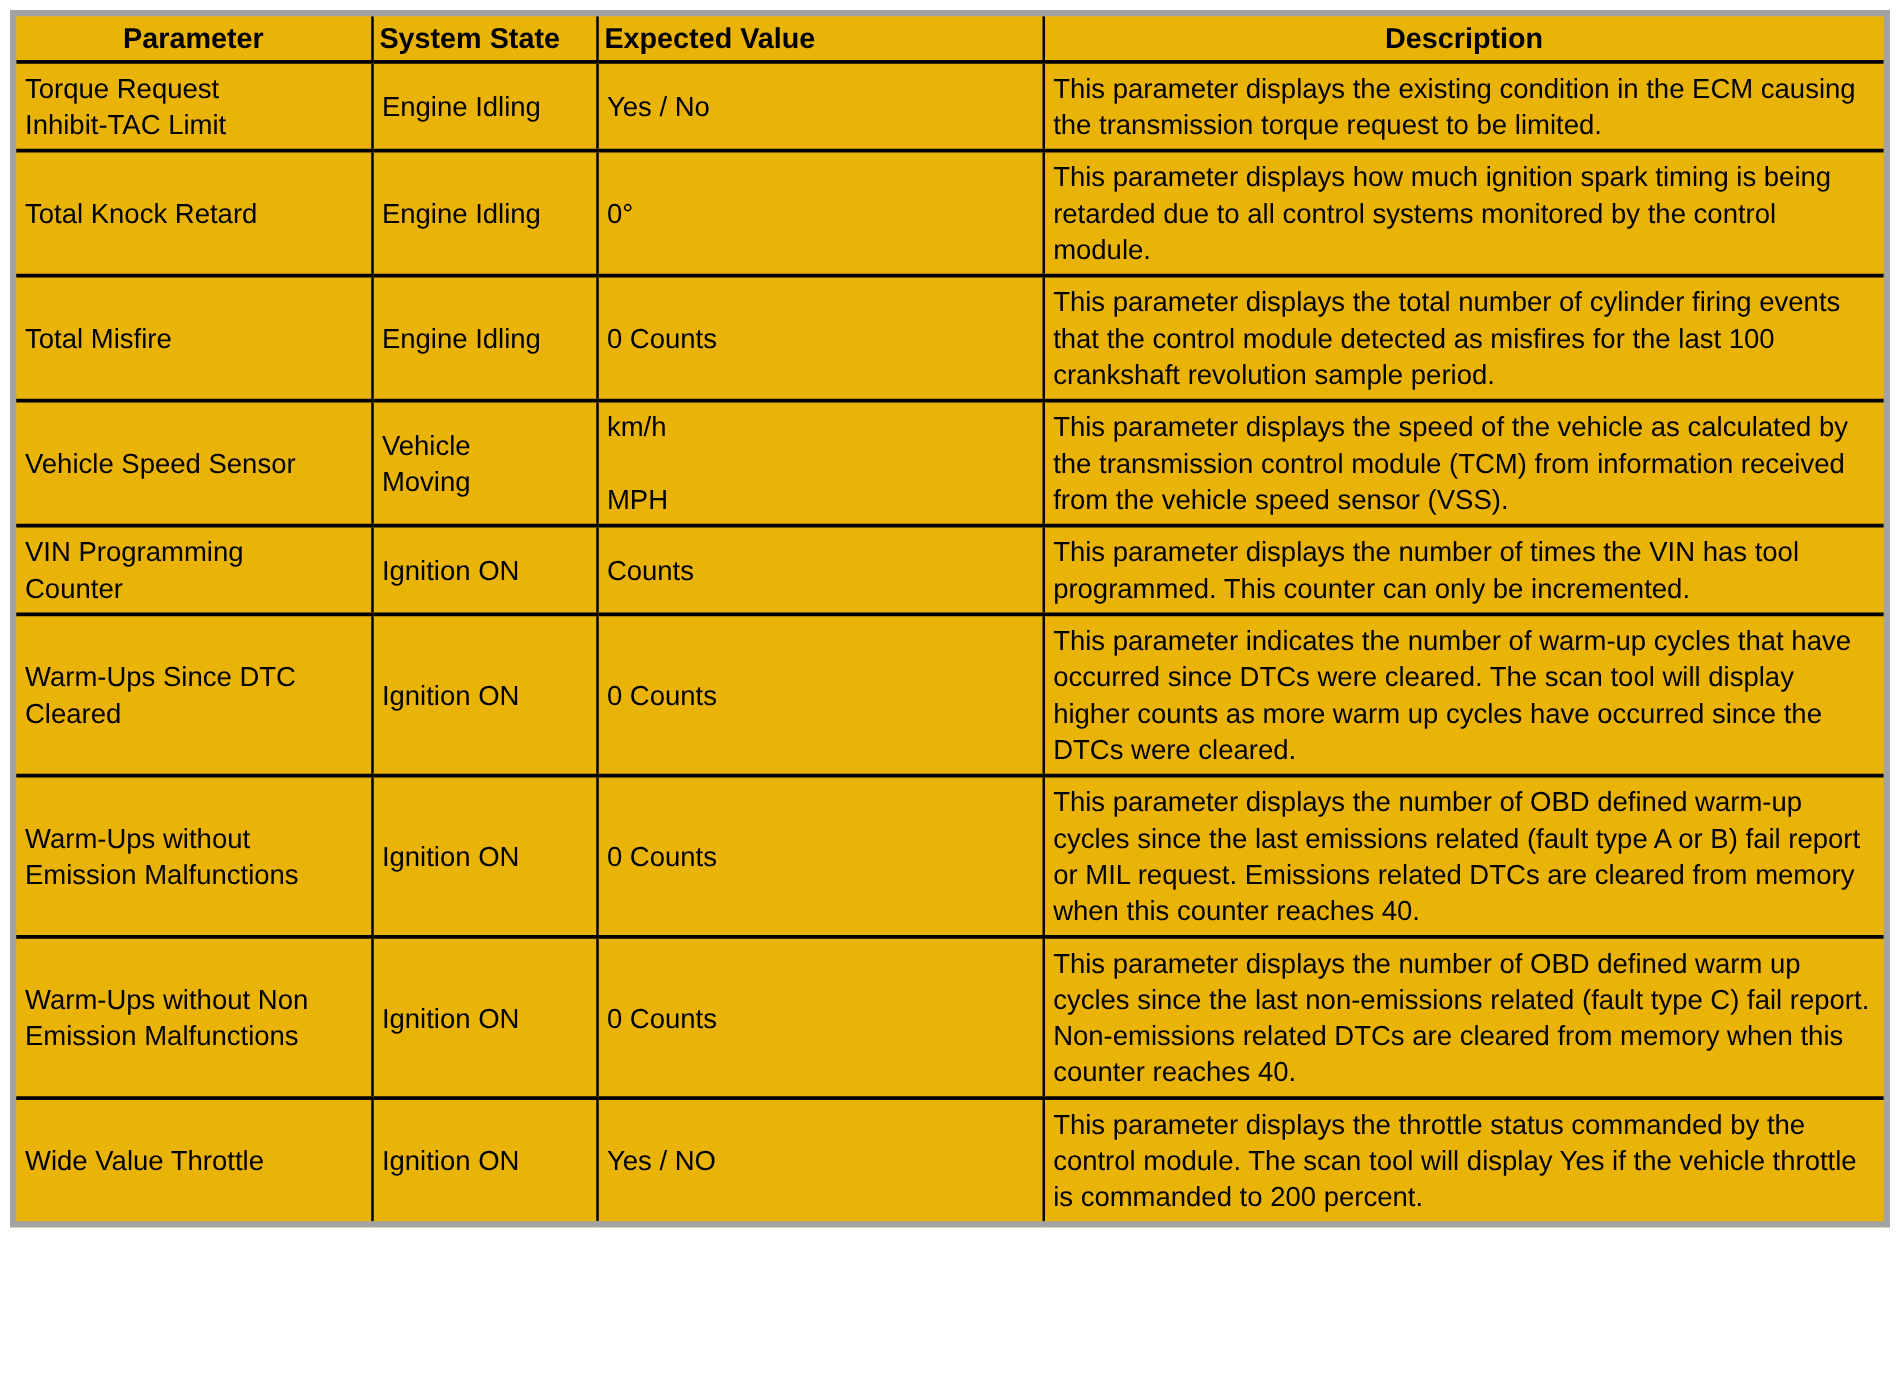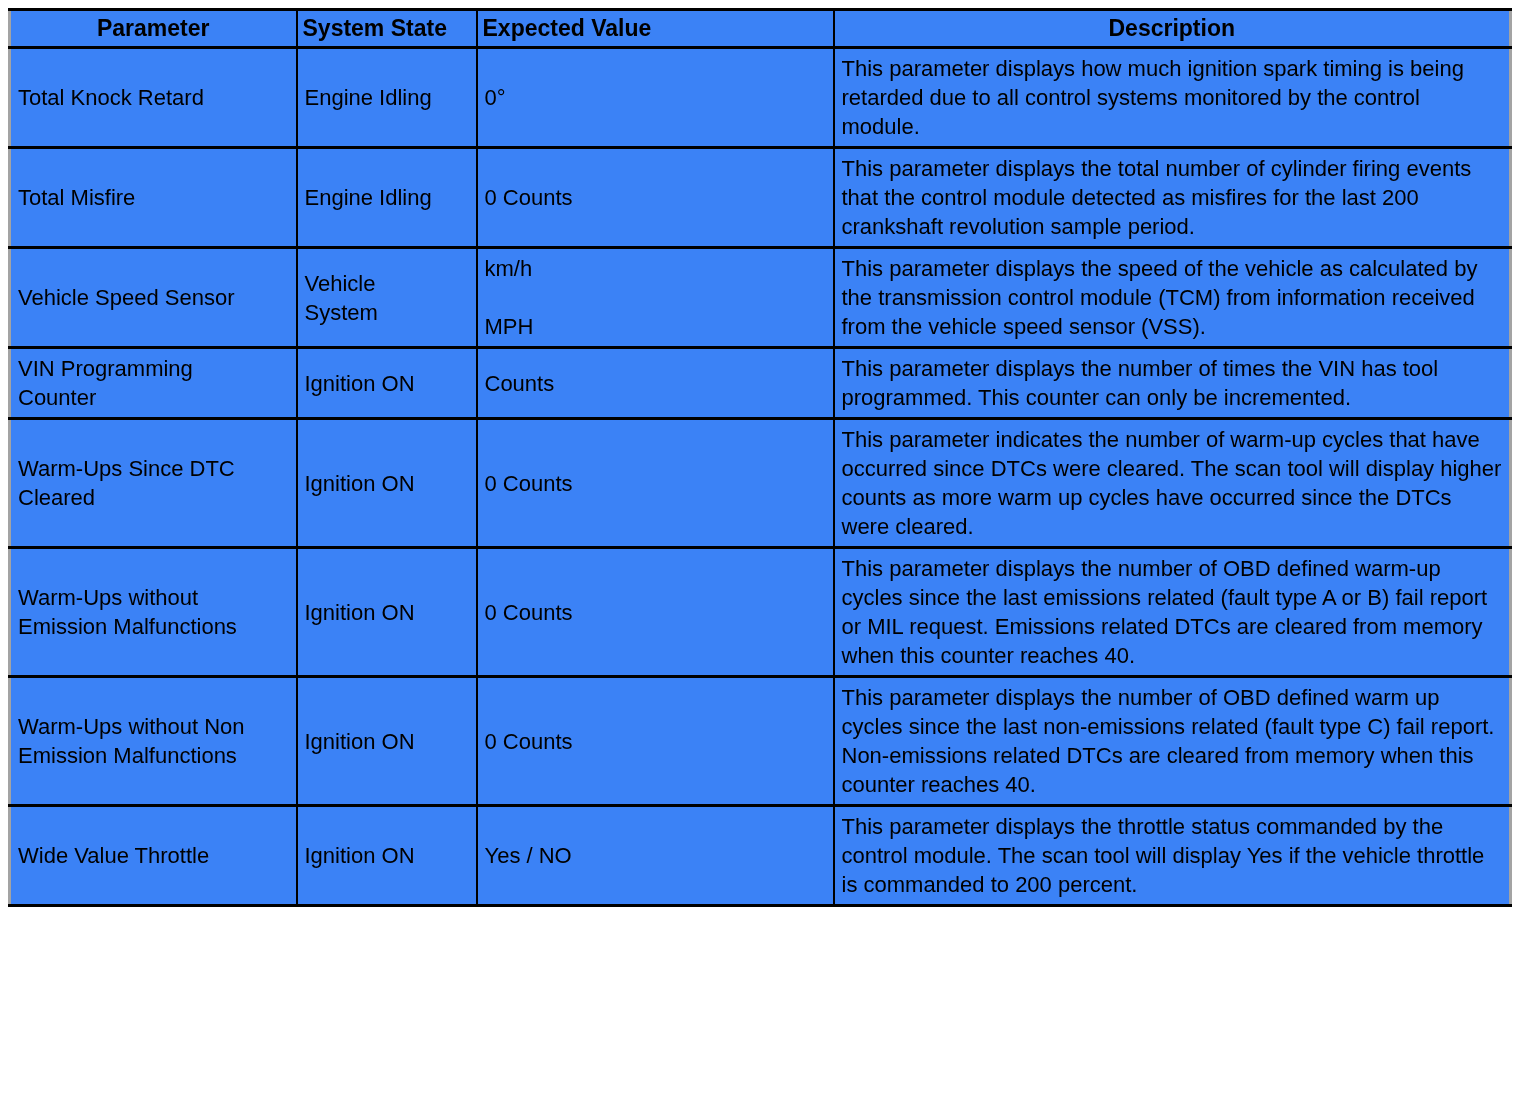--- a/index.html
+++ b/index.html
@@ -9,22 +9,22 @@
   }
   body {
     margin: 8px;
     font-family: "Liberation Sans", sans-serif;
     color: #000000;
   }
   table.param-table {
     border-collapse: collapse;
     table-layout: fixed;
     width: 1504px;
-    border: 3px solid #a3a3a3;
-    background: #3b82f6;
+    border: 5px solid #a3a3a3;
+    background: #eab308;
   }
   .param-table th,
   .param-table td {
     border: 3px solid #000000;
     border-left-width: 2px;
     border-right-width: 2px;
     font-size: 22px;
     line-height: 29px;
     padding: 5px 7px;
     vertical-align: middle;
@@ -66,35 +66,42 @@
   <thead>
     <tr>
       <th class="c-param">Parameter</th>
       <th class="c-state">System State</th>
       <th class="c-value">Expected Value</th>
       <th class="c-desc">Description</th>
     </tr>
   </thead>
   <tbody>
     <tr>
+      <td>Torque Request
+Inhibit-TAC Limit</td>
+      <td>Engine Idling</td>
+      <td>Yes / No</td>
+      <td>This parameter displays the existing condition in the ECM causing the transmission torque request to be limited.</td>
+    </tr>
+    <tr>
       <td>Total Knock Retard</td>
       <td>Engine Idling</td>
       <td>0°</td>
       <td>This parameter displays how much ignition spark timing is being retarded due to all control systems monitored by the control module.</td>
     </tr>
     <tr>
       <td>Total Misfire</td>
       <td>Engine Idling</td>
       <td>0 Counts</td>
-      <td>This parameter displays the total number of cylinder firing events that the control module detected as misfires for the last 200 crankshaft revolution sample period.</td>
+      <td>This parameter displays the total number of cylinder firing events that the control module detected as misfires for the last 100 crankshaft revolution sample period.</td>
     </tr>
     <tr>
       <td>Vehicle Speed Sensor</td>
       <td>Vehicle
-System</td>
+Moving</td>
       <td>km/h
 
 MPH</td>
       <td>This parameter displays the speed of the vehicle as calculated by the transmission control module (TCM) from information received from the vehicle speed sensor (VSS).</td>
     </tr>
     <tr>
       <td>VIN Programming
 Counter</td>
       <td>Ignition ON</td>
       <td>Counts</td>

